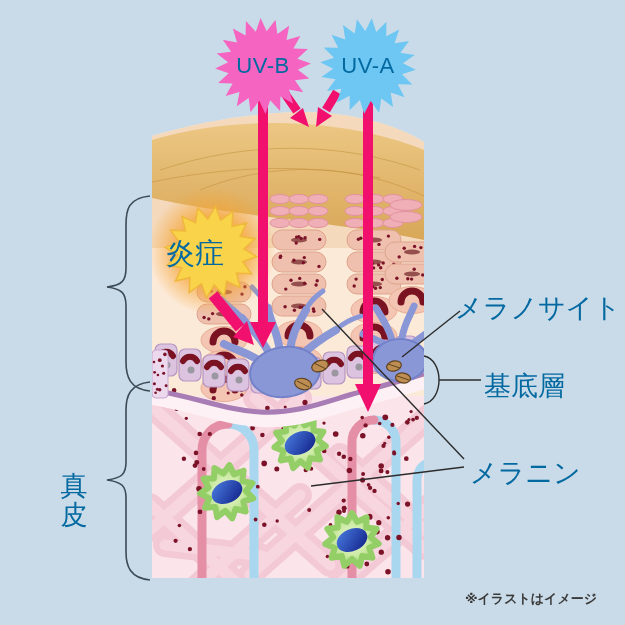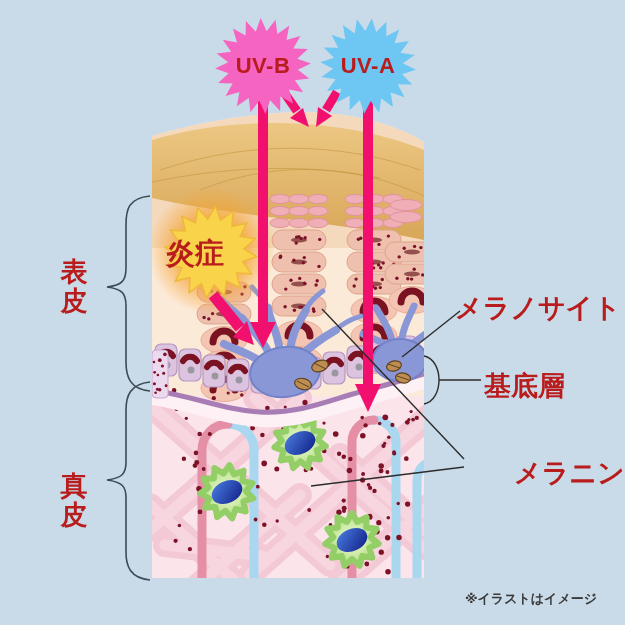--- a/index.html
+++ b/index.html
@@ -3,21 +3,21 @@
 <meta charset="utf-8">
 <style>
   html,body{margin:0;padding:0;}
   .stage{
     position:relative;width:625px;height:625px;
     background:var(--c-bg,#c9dbe8);
     font-family:"Liberation Sans","DejaVu Sans",sans-serif;
     overflow:hidden;
   }
   svg.art{position:absolute;left:0;top:0;}
-  .lbl{position:absolute;color:#b91c1c;font-weight:bold;white-space:nowrap;}
+  .lbl{position:absolute;color:#0369a1;font-weight:normal;white-space:nowrap;}
   .star-lbl{width:80px;text-align:center;font-size:22px;letter-spacing:.5px;}
   .flame-lbl{width:90px;font-size:29px;}
   .vlbl{width:32px;text-align:center;word-break:break-all;font-size:27px;line-height:1.08;white-space:normal;}
   .side-lbl{font-size:27px;}
   .note{position:absolute;font-size:13px;color:#3a3a3a;font-weight:bold;}
 </style>
 </head>
 <body>
 
 <div class="stage" style="--c-bg: #c9dbe8; --c-uvb: #f564c0; --c-uva: #6ec7f3; --c-arrow: #f2106e; --c-flame: #f9d44a;">
@@ -547,20 +547,19 @@
     <path d="M424,356 C444,360 444,400 424,404"></path>
     <line x1="439" y1="380" x2="481" y2="380"></line>
     <line x1="322" y1="309" x2="464" y2="459"></line>
     <line x1="311" y1="486" x2="464" y2="467"></line>
   </g>
 </svg>
 
 <div class="lbl star-lbl" style="left:223px;top:53px;">UV-B</div>
 <div class="lbl star-lbl" style="left:328px;top:53px;">UV-A</div>
 <div class="lbl flame-lbl" style="left:166px;top:234px;">炎症</div>
-<div class="lbl vlbl" style="left:58px;top:258px;">表皮</div>
 <div class="lbl vlbl" style="left:58px;top:472px;">真皮</div>
 <div class="lbl side-lbl" style="left:455px;top:290px;">メラノサイト</div>
 <div class="lbl side-lbl" style="left:484px;top:368px;text-align:center;">基底層</div>
-<div class="lbl side-lbl" style="left:470px;top:455px;margin-left:44px;">メラニン</div>
+<div class="lbl side-lbl" style="left:470px;top:455px;">メラニン</div>
 <div class="note" style="left:412px;top:590px;width:185px;text-align:right;">※イラストはイメージ</div>
 
 </div>
 
 </body></html>

